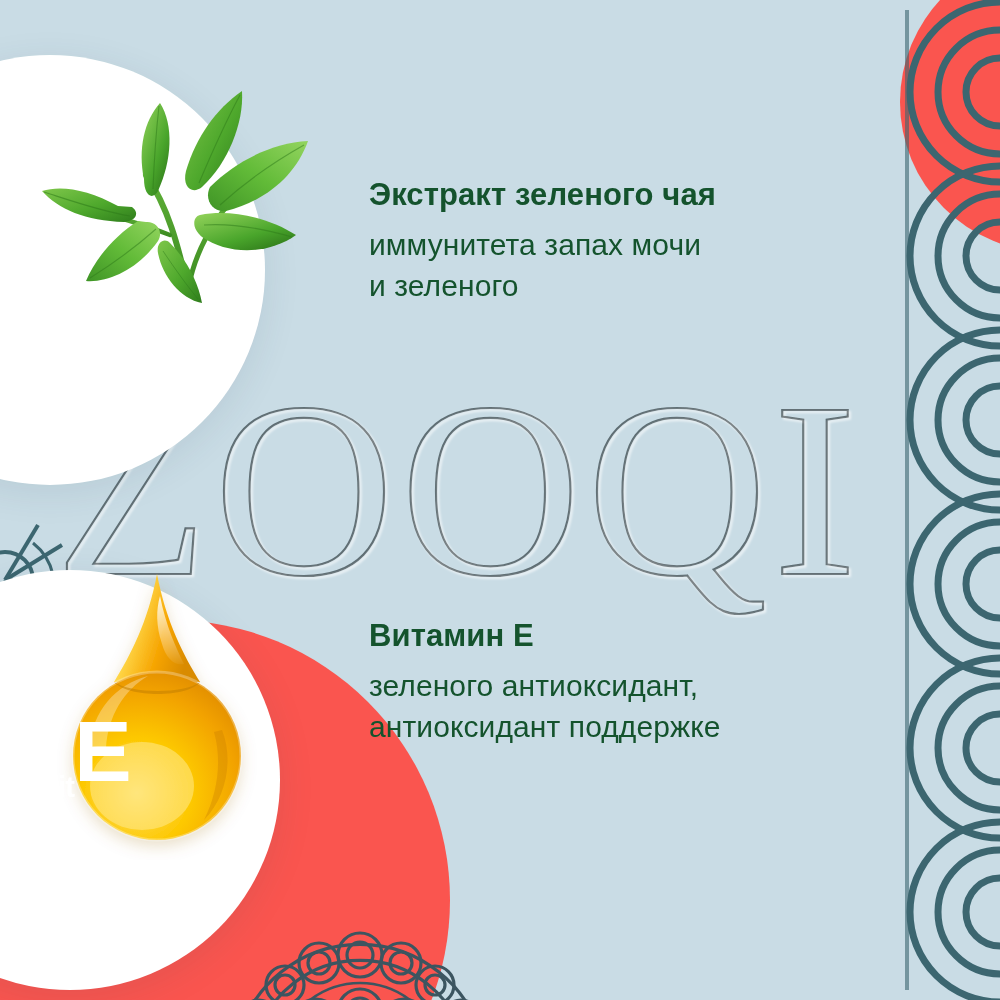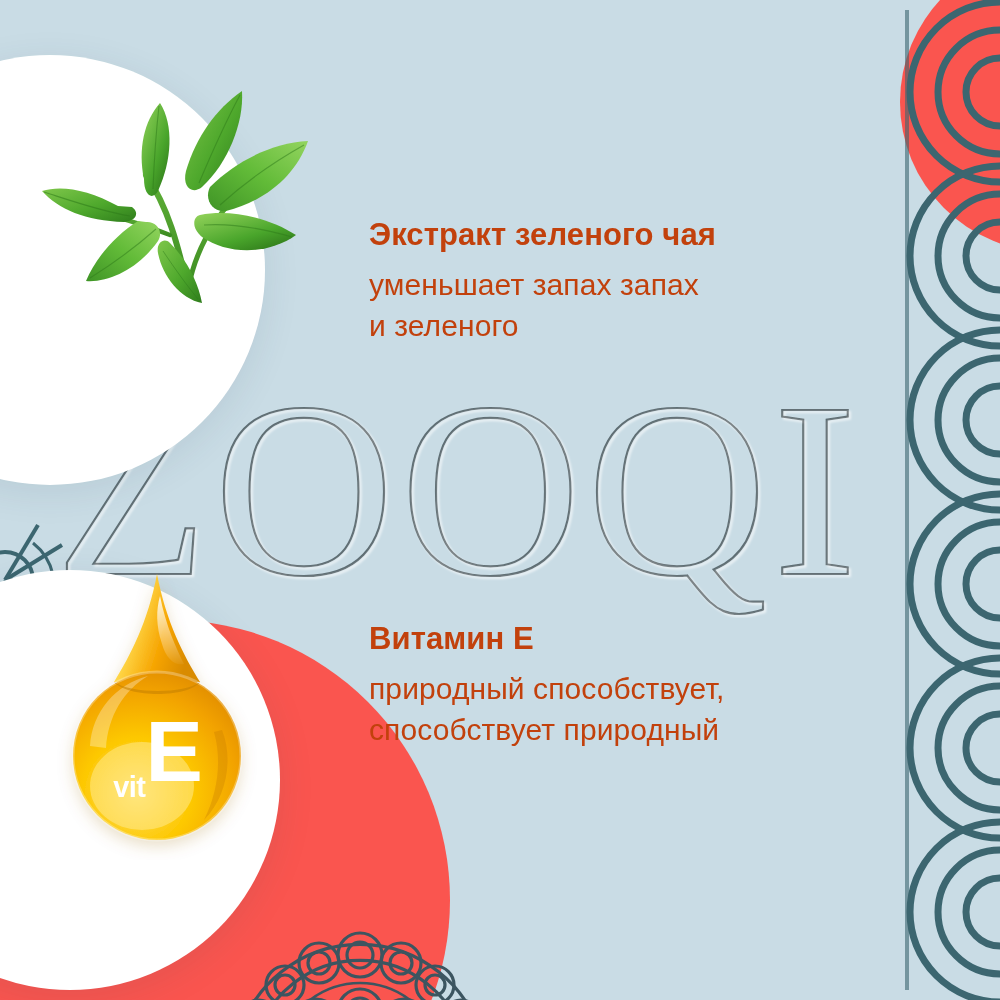--- a/index.html
+++ b/index.html
@@ -94,56 +94,55 @@
   .drop{
     position:absolute;
     left:42px;top:570px;
     width:230px;height:290px;
   }
   .drop svg{display:block;width:100%;height:100%;}
   .drop-label{
     position:absolute;
     left:0;top:138px;
     width:230px;
-    text-align:center;
+    text-align:left;
     color:#ffffff;
     line-height:1;
     pointer-events:none;
     white-space:nowrap;
   }
   .drop-label .vit{
     font-size:29px;font-weight:bold;letter-spacing:-.5px;
     vertical-align:-16px;
   }
   .drop-label .eletter{
     font-size:86px;font-weight:bold;letter-spacing:-2px;
   }
 
   
   .txt{
     position:absolute;
-    color:#c2410c;
-    margin-top:40px;
+    color:#14532d;
   }
   .txt .hd{
     font-size:31px;
     font-weight:bold;
     line-height:1.2;
     margin:0 0 12px 0;
     letter-spacing:.1px;
   }
   .txt .bd{
     font-size:30px;
     font-weight:normal;
     line-height:1.36;
     margin:0;
     letter-spacing:.1px;
   }
   #block-tea{ left:369px; top:176px; width:520px;}
-  #block-vit{ left:369px; top:580px; width:540px;}
+  #block-vit{ left:369px; top:617px; width:540px;}
 </style>
 </head>
 <body>
 
 <div id="stage">
 
   <div class="layer"></div>
 
   <div class="red-circle-tr"></div>
 
@@ -350,23 +349,23 @@
         <path d="M22 150 A126 126 0 0 1 268 150"></path>
         <path d="M40 150 A108 108 0 0 1 250 150"></path>
         <path d="M66 150 A82 82 0 0 1 224 150" stroke-width="2.6"></path>
         <path d="M96 150 A52 52 0 0 1 194 150" stroke-width="2.6"></path>
       </g>
     </svg>
   </div>
 
   <div class="txt" id="block-tea">
     <p class="hd">Экстракт зеленого чая</p>
-    <p class="bd">уменьшает запах запах</p>
+    <p class="bd">иммунитета запах мочи</p>
     <p class="bd">и зеленого</p>
   </div>
 
   <div class="txt" id="block-vit">
     <p class="hd">Витамин Е</p>
-    <p class="bd">природный способствует,</p>
-    <p class="bd">способствует природный</p>
+    <p class="bd">зеленого антиоксидант,</p>
+    <p class="bd">антиоксидант поддержке</p>
   </div>
 
 </div>
 
 </body></html>

